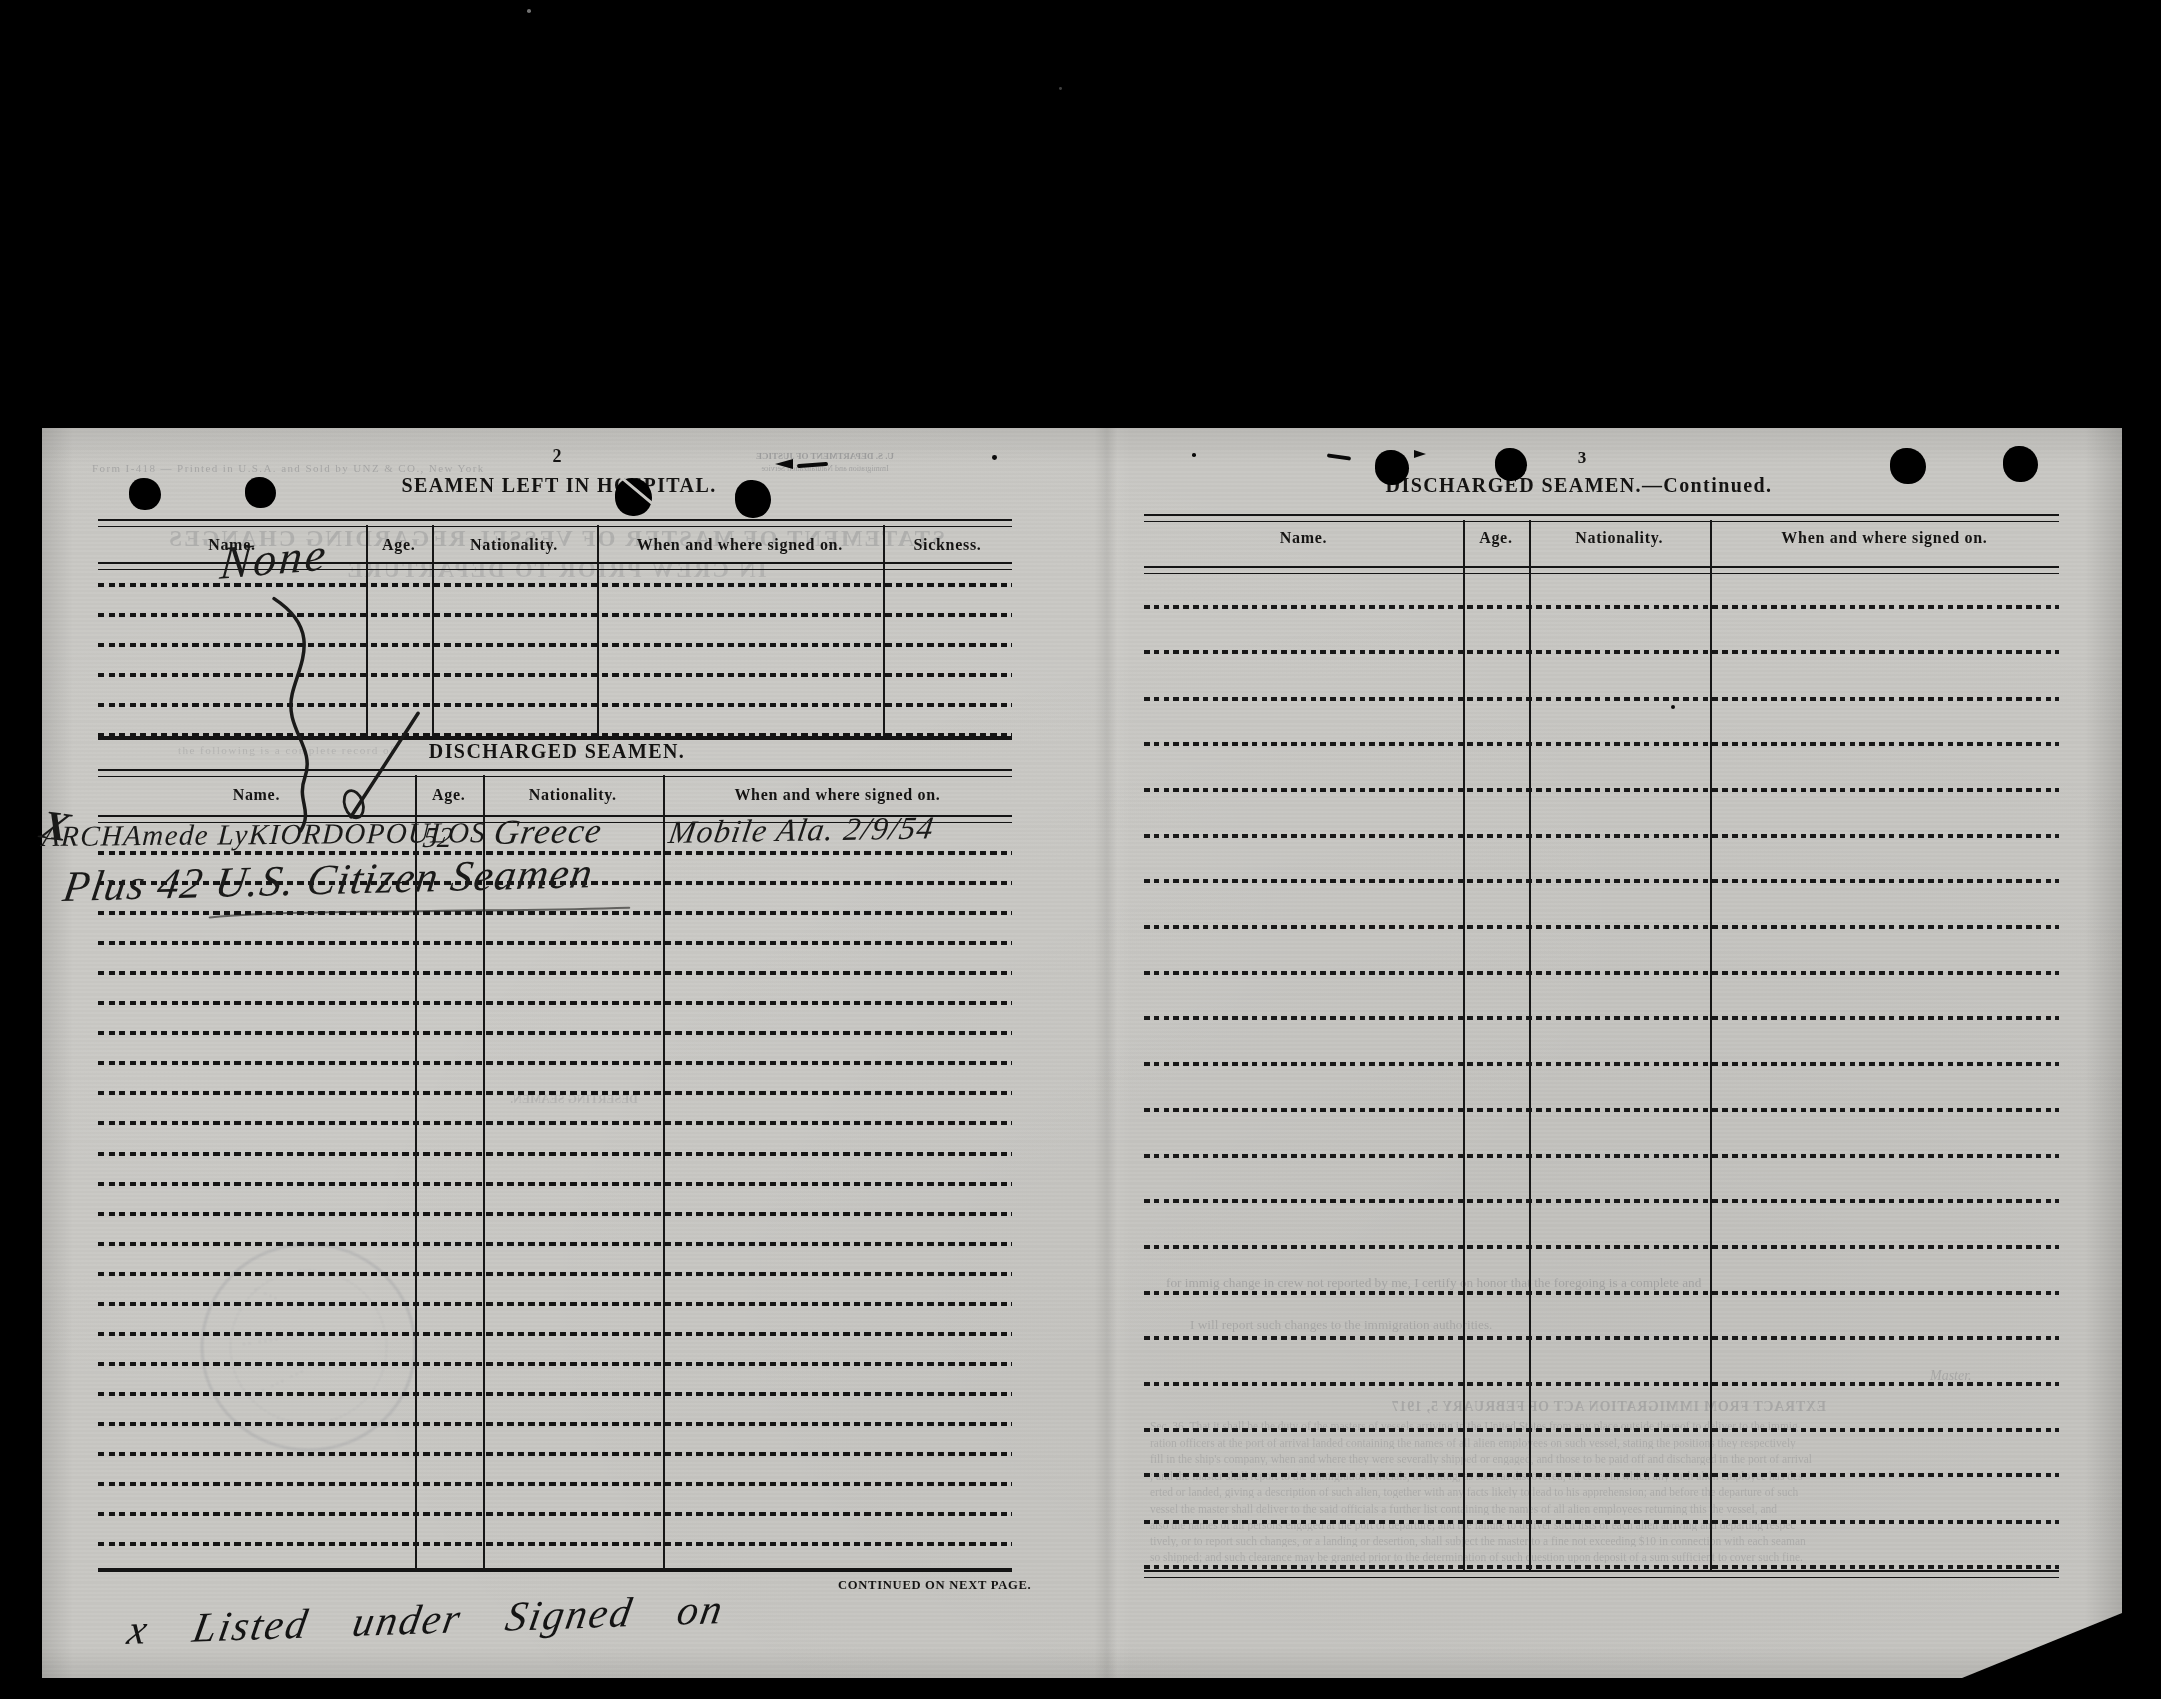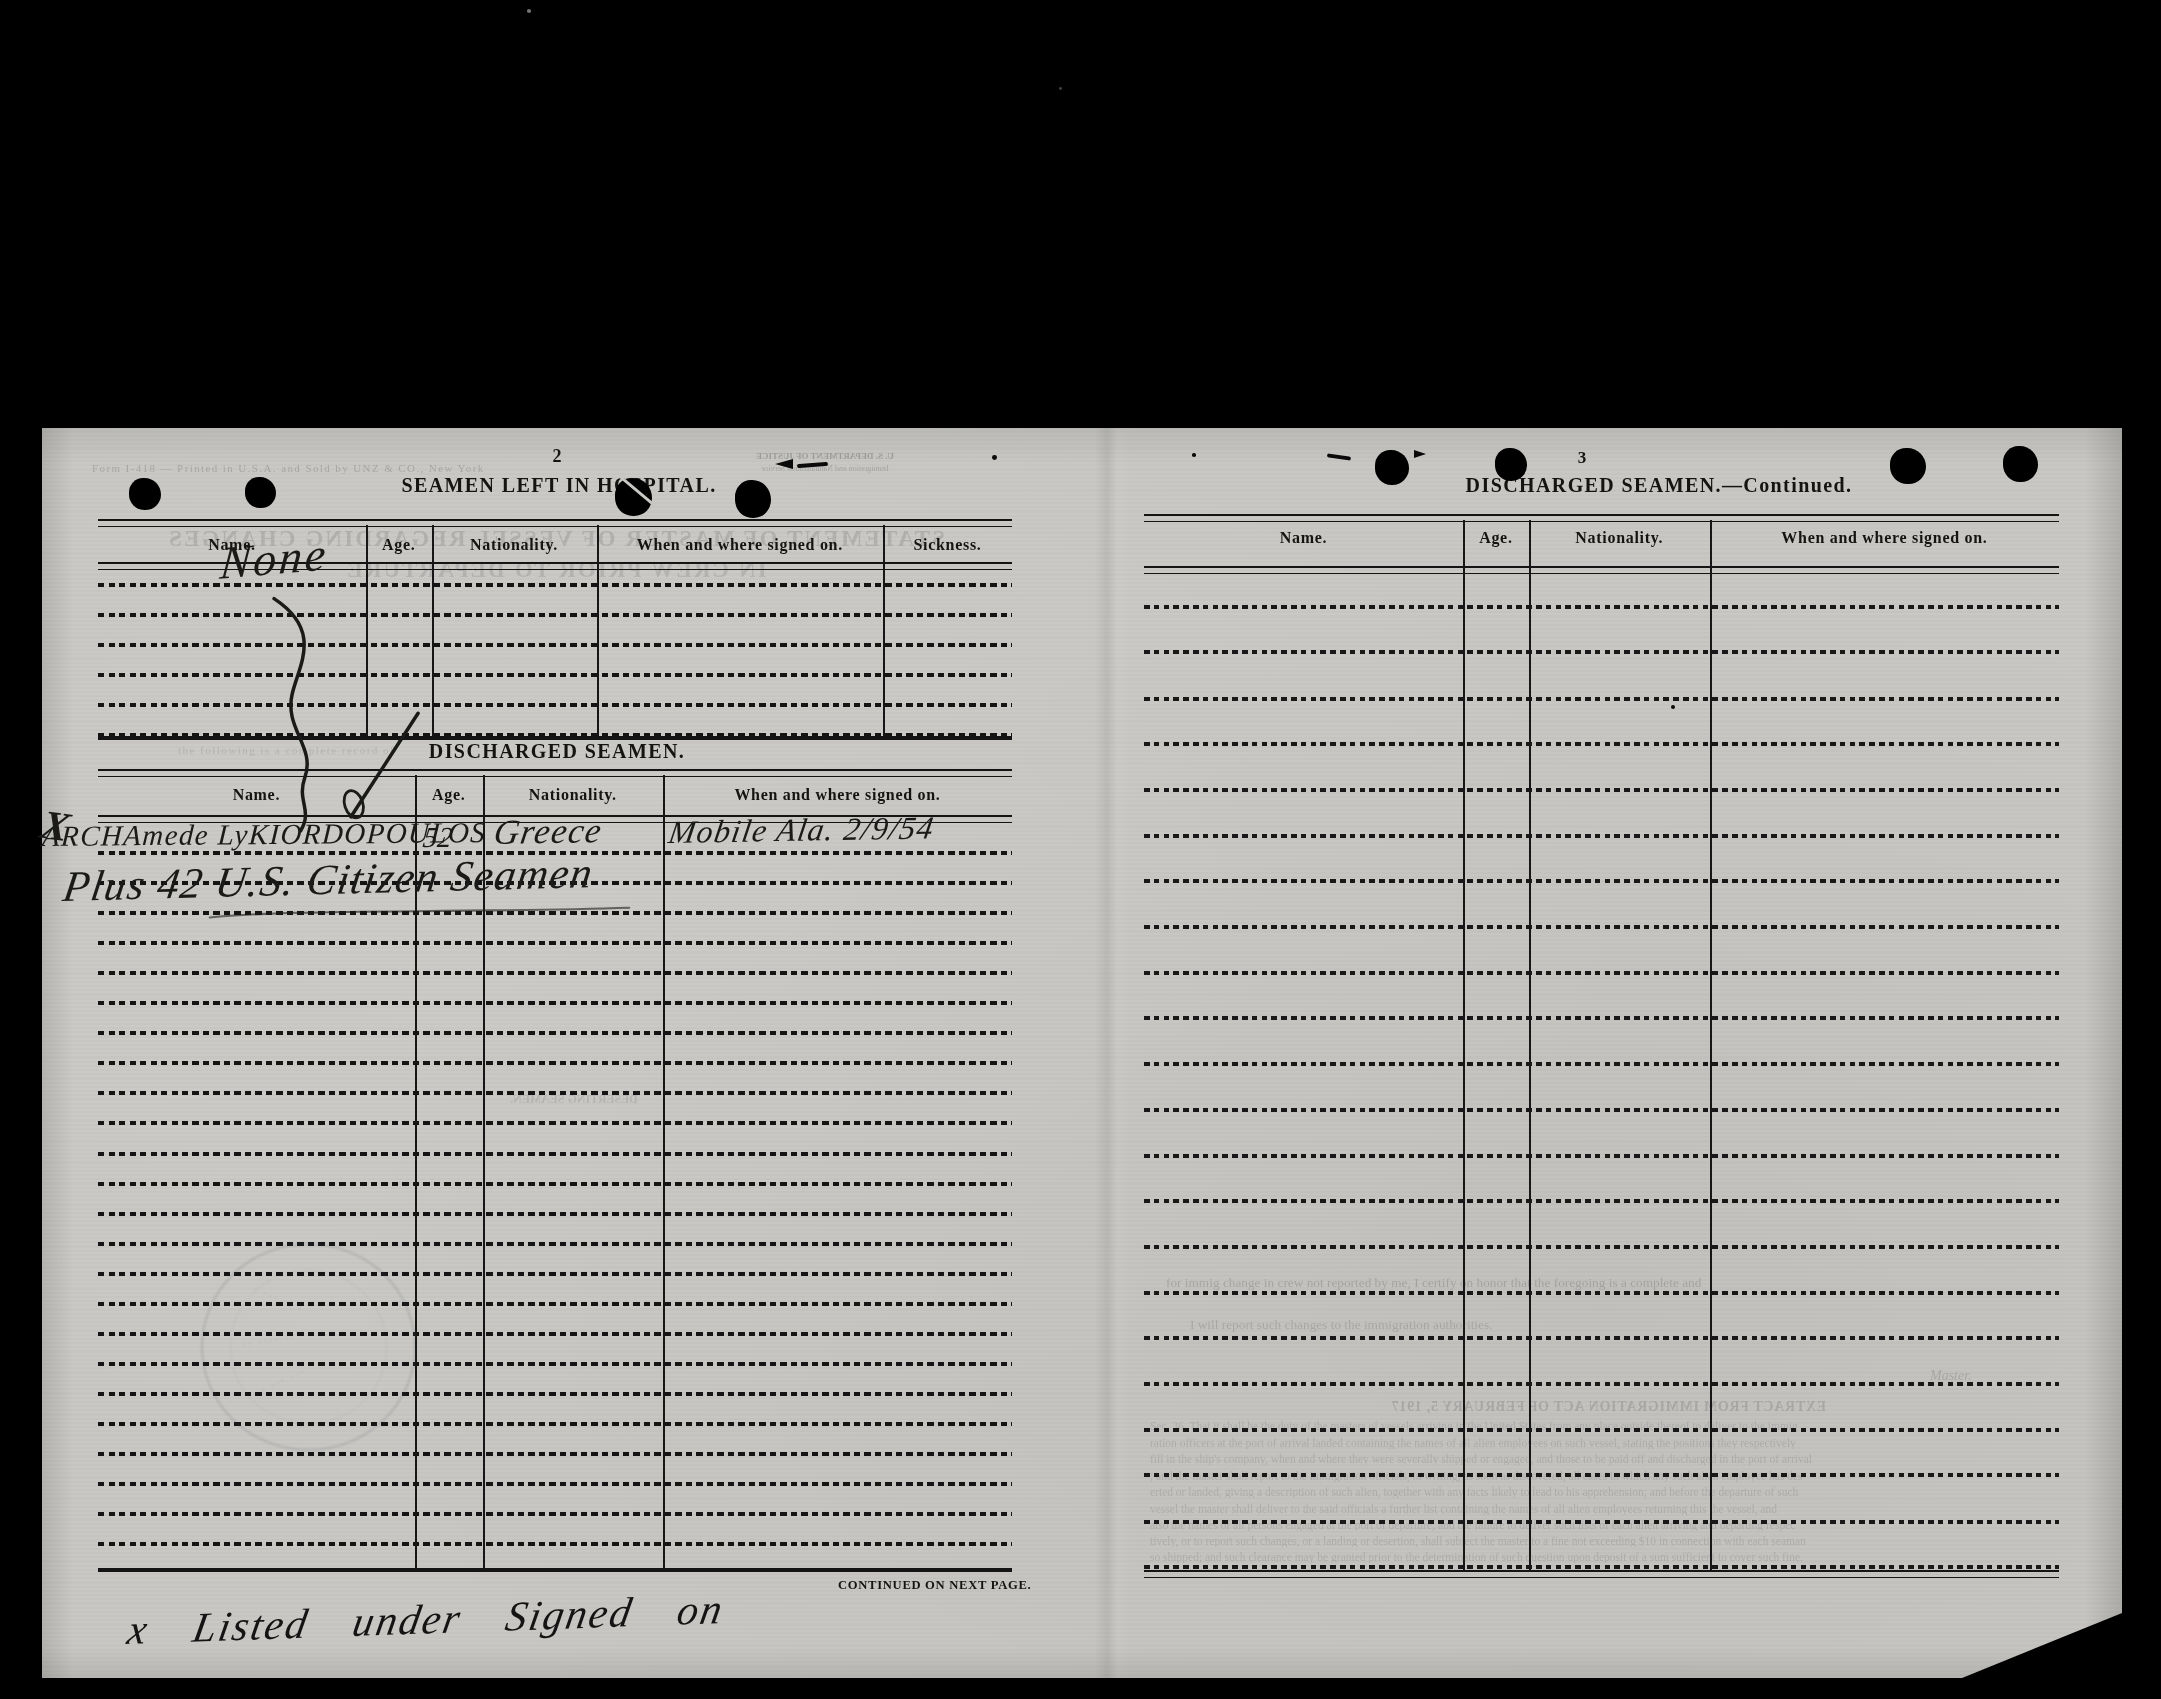--- a/index.html
+++ b/index.html
@@ -177,21 +177,21 @@
   <div class="hole" style="left:129px;top:478px;width:32px;height:32px;"></div>
   <div class="hole" style="left:245px;top:477px;width:31px;height:31px;"></div>
   <div class="hole" style="left:615px;top:478px;width:37px;height:38px;"></div>
   <div class="hole" style="left:735px;top:480px;width:36px;height:38px;"></div>
   <div class="scratch" style="left:615px;top:490px;width:46px;height:2.8px;"></div>
   <div class="mark-tri" style="left:775px;top:459px;"></div>
   <div class="mark-dash" style="left:797px;top:463px;width:31px;transform:rotate(-4deg);"></div>
   <div class="mark-dot" style="left:992px;top:455px;width:4.9px;height:4.9px;"></div>
 
   <div class="pagenum" style="left:1582px;top:448px;font-size:17px;">3</div>
-  <div class="sec-title" style="left:1659px;top:474px;">DISCHARGED SEAMEN.—Continued.</div>
+  <div class="sec-title" style="left:1579px;top:474px;">DISCHARGED SEAMEN.—Continued.</div>
 
   <div class="table" style="left:1144px;top:514px;width:915px;height:1064px;">
     <div class="rule-double" style="top:0;"></div>
     <div class="thead" style="top:15.4px;">
         <div class="th" style="width: 34.86%;">Name.</div>
         <div class="th" style="width: 7.19%;">Age.</div>
         <div class="th" style="width: 19.8%;">Nationality.</div>
         <div class="th" style="width: 38.15%;">When and where signed on.</div>
       </div>
     <div class="rule-double" style="top:52px;border-top-width:2.1px;border-bottom-width:0.7px;"></div>

